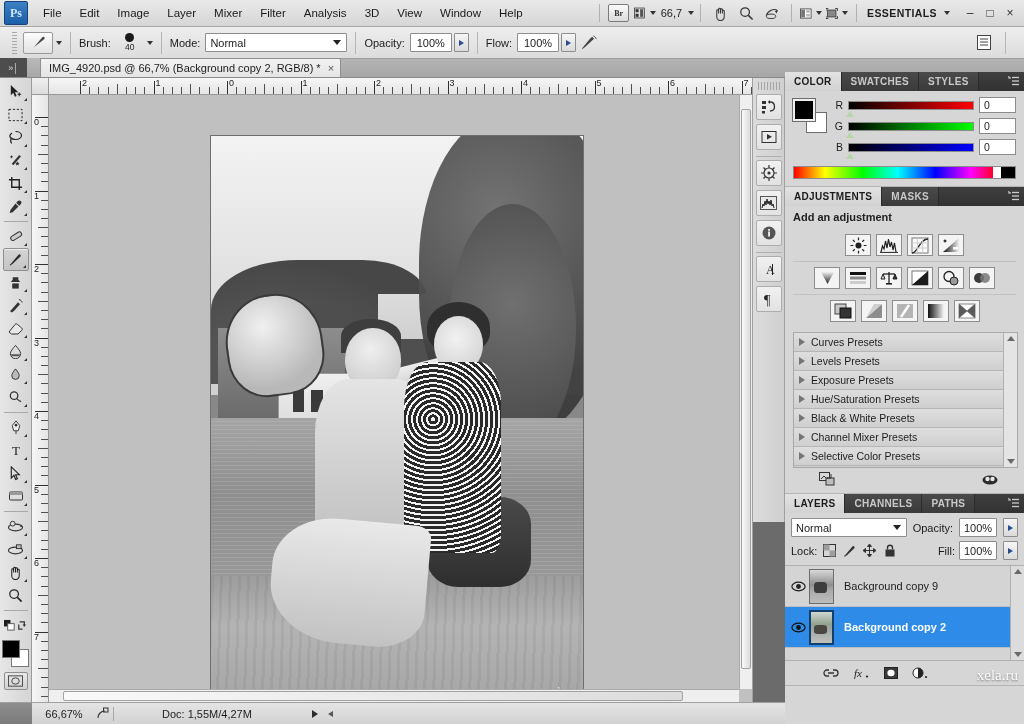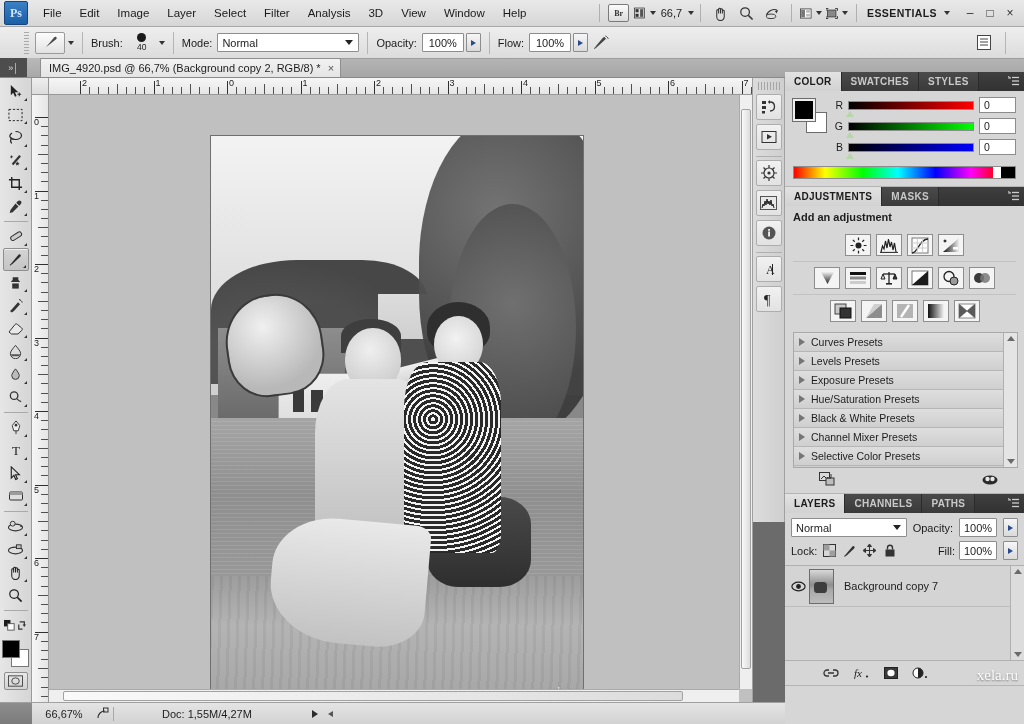--- a/index.html
+++ b/index.html
@@ -44,21 +44,21 @@
   .caret{ width:0;height:0;border-left:3.5px solid transparent;border-right:3.5px solid transparent;border-top:4px solid #333; margin-left:3px;}
   .zoomtxt{font-size:11px;padding:0 3px;}
   .essentials{font-size:10.5px;font-weight:bold;letter-spacing:.4px;padding:0 4px;text-align:right;}
   .wbtn{width:20px;height:18px;display:flex;align-items:center;justify-content:center;font-size:12px;color:#333;}
 
   
   .optbar{
     position:absolute; left:0; top:27px; width:1024px; height:32px;
     background:linear-gradient(#eeeeee,#dcdcdc);
     border-bottom:1px solid #9d9d9d;
-    display:flex; align-items:center; padding-left:24px; gap:0;
+    display:flex; align-items:center; padding-left:12px; gap:0;
   }
   .grip{ width:5px;height:22px;
     background:repeating-linear-gradient(#a9a9a9 0 1px,transparent 1px 3px);
     margin-right:6px;}
   .opt-tool{
     width:30px;height:22px;border:1px solid #9a9a9a;border-radius:2px;
     background:linear-gradient(#fcfcfc,#e2e2e2);
     display:flex;align-items:center;justify-content:center;
   }
   .opt-sep{width:1px;height:22px;background:#b5b5b5;margin:0 8px;}
@@ -309,21 +309,21 @@
 <body>
 
 <div class="app">
 
   <div class="menubar">
     <div class="ps-logo">Ps</div>
     <div class="menu-item">File</div>
     <div class="menu-item">Edit</div>
     <div class="menu-item">Image</div>
     <div class="menu-item">Layer</div>
-    <div class="menu-item">Select</div>
+    <div class="menu-item">Mixer</div>
     <div class="menu-item">Filter</div>
     <div class="menu-item">Analysis</div>
     <div class="menu-item">3D</div>
     <div class="menu-item">View</div>
     <div class="menu-item">Window</div>
     <div class="menu-item">Help</div>
 
     <div class="mb-right">
       <div class="mb-sep"></div>
       <div class="ico-btn">
@@ -1190,21 +1190,34 @@
           <div class="eye">
             <svg width="15" height="11" viewBox="0 0 15 11">
                 <ellipse cx="7.5" cy="5.5" rx="6.6" ry="4.3" fill="none" stroke="#222" stroke-width="1.2"></ellipse>
                 <circle cx="7.5" cy="5.5" r="2.4" fill="#222"></circle>
               </svg>
           </div>
           <div class="lthumb">
             <div style="position:absolute;inset:0;background:linear-gradient(#d8d8d8,#8e8e8e 45%,#a8a8a8 60%,#bdbdbd);"></div>
             <div style="position:absolute;left:18%;top:38%;width:55%;height:34%;background:#3d3d3d;border-radius:30%;"></div>
           </div>
-          <div class="lname">Background copy 7</div>
+          <div class="lname">Background copy 9</div>
+        </div>
+        <div class="layer selected">
+          <div class="eye">
+            <svg width="15" height="11" viewBox="0 0 15 11">
+                <ellipse cx="7.5" cy="5.5" rx="6.6" ry="4.3" fill="none" stroke="#111" stroke-width="1.2"></ellipse>
+                <circle cx="7.5" cy="5.5" r="2.4" fill="#111"></circle>
+              </svg>
+          </div>
+          <div class="lthumb">
+            <div style="position:absolute;inset:0;background:linear-gradient(#cfd6cf,#93a18f 40%,#9fa8a8 58%,#c1c1bb);"></div>
+            <div style="position:absolute;left:14%;top:42%;width:62%;height:32%;background:#4a4740;border-radius:28%;"></div>
+          </div>
+          <div class="lname">Background copy 2</div>
         </div>
         <div class="layer-sb">
           <div style="position:absolute;left:3px;top:3px;width:0;height:0;border-left:4px solid transparent;border-right:4px solid transparent;border-bottom:5px solid #6a6a6a;"></div>
           <div style="position:absolute;left:3px;bottom:3px;width:0;height:0;border-left:4px solid transparent;border-right:4px solid transparent;border-top:5px solid #6a6a6a;"></div>
         </div>
       </div>
 
       <div class="layers-foot">
         <div class="lf-ico">
           <svg width="16" height="10" viewBox="0 0 16 10">

